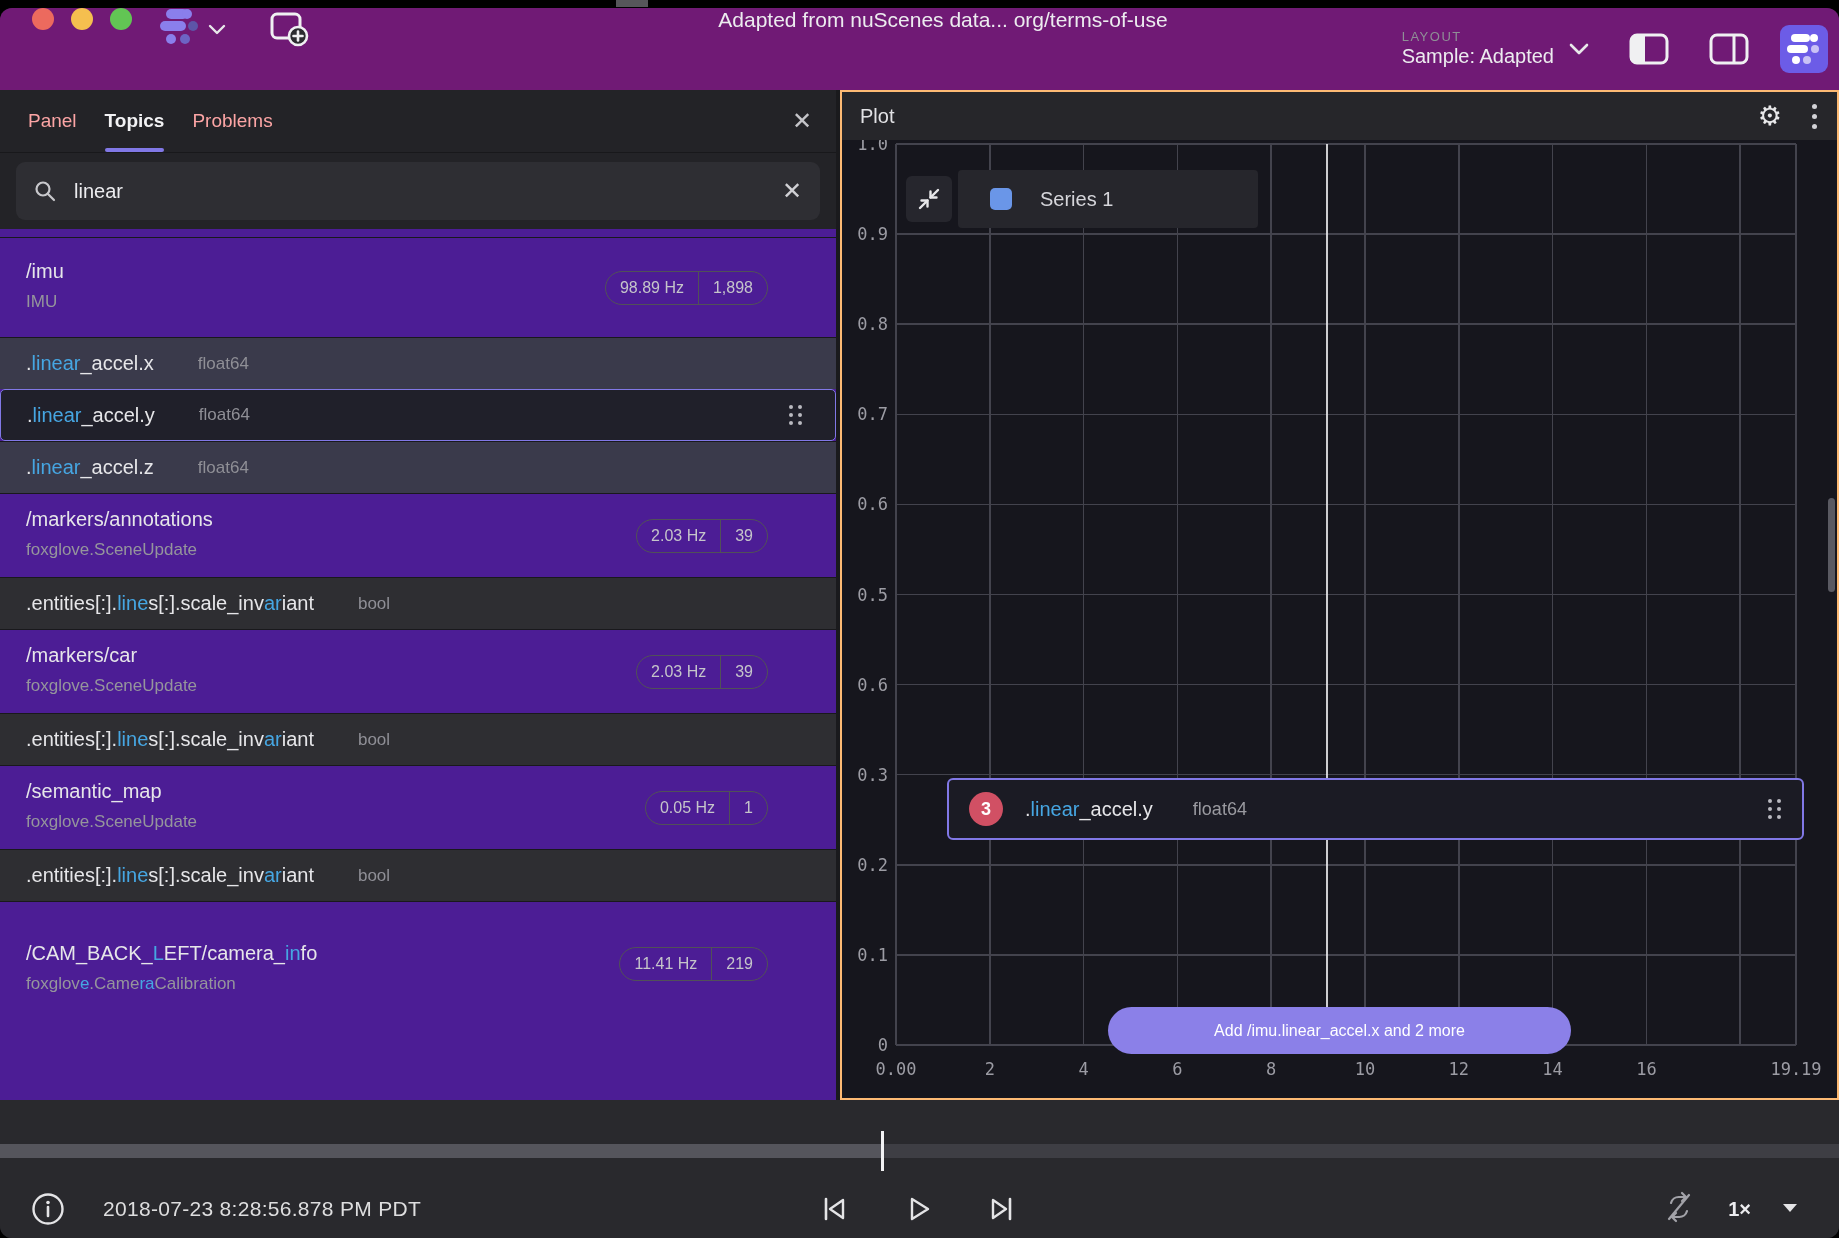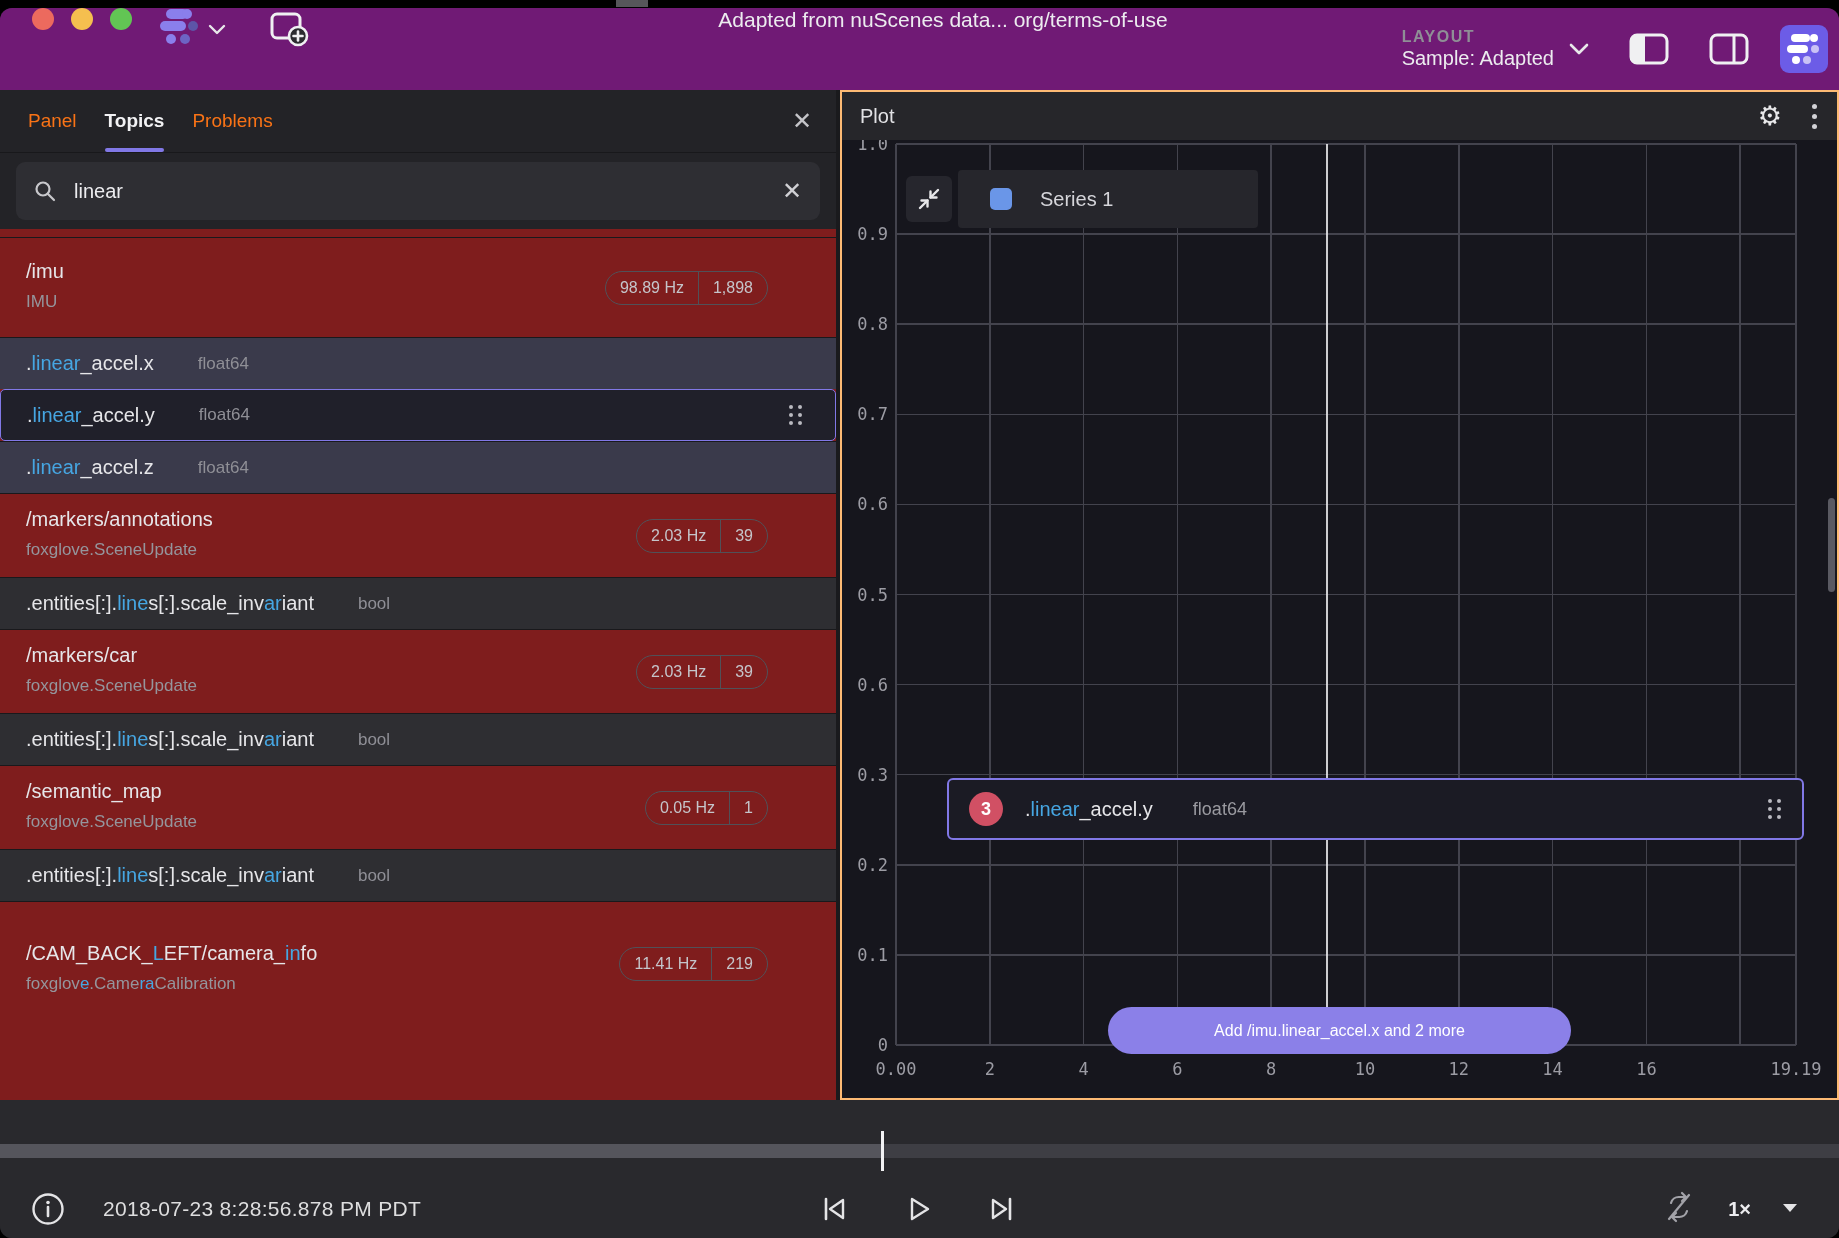--- a/index.html
+++ b/index.html
@@ -12,44 +12,44 @@
   
   .topbar{position:relative;height:82px;background:#701a75;display:flex;align-items:flex-start;}
   .traffic{display:flex;gap:17px;margin-left:32px;}
   .light{width:22px;height:22px;border-radius:50%;}
   .logo-wrap{display:flex;align-items:center;margin-left:28px;gap:6px;}
   .fox-chevron svg, .layout-chevron svg{display:block;}
   .addpanel{margin-left:42px;display:flex;align-items:center;}
   .tb-title{position:absolute;left:943px;transform:translateX(-50%);font-size:21px;color:#ececef;white-space:nowrap;}
   .tb-right{position:absolute;right:0;top:0;height:82px;display:flex;align-items:center;}
   .layout-block{display:flex;flex-direction:column;line-height:1.15;margin-right:14px;}
-  .layout-label{font-size:16px;letter-spacing:1.5px;color:#8f8f96;font-weight:700;}
+  .layout-label{font-size:13px;letter-spacing:1.5px;color:#8f8f96;font-weight:400;}
   .layout-value{font-size:20px;color:#ececef;}
   .sb-icon{margin-left:38px;display:flex;align-items:center;}
   .avatar{width:48px;height:48px;border-radius:9px;background:#6c5ce7;margin-left:30px;margin-right:11px;
     display:flex;align-items:center;justify-content:center;}
 
   
   .main{display:flex;height:1010px;}
   .left-panel{width:836px;display:flex;flex-direction:column;background:#232327;}
   .gapcol{width:4px;background:#1a1a1d;}
   
   .tabbar{position:relative;height:62px;display:flex;align-items:stretch;border-bottom:1px solid #18181b;}
-  .tab{display:flex;align-items:center;margin-left:28px;font-size:19px;color:#f97316;position:relative;cursor:default;}
+  .tab{display:flex;align-items:center;margin-left:28px;font-size:19px;color:#fca5a5;position:relative;cursor:default;}
   .tab.active{color:#f2f2f4;font-weight:700;}
   .tab.active::after{content:"";position:absolute;left:0;right:0;bottom:0;height:4px;background:#8178e6;border-radius:2px;}
   .tab-close{position:absolute;right:24px;top:0;bottom:0;display:flex;align-items:center;font-size:24px;color:#c4c4c8;}
   
   .searchwrap{height:76px;display:flex;align-items:center;padding:0 16px;}
   .searchbox{flex:1;height:58px;background:#2e2e33;border-radius:9px;display:flex;align-items:center;padding:0 18px;}
   .searchbox input{flex:1;background:transparent;border:none;outline:none;color:#ececef;font-size:20px;
     font-family:"Liberation Sans",sans-serif;margin-left:16px;}
   .search-clear{font-size:24px;color:#d0d0d4;}
   
-  .topic-list{flex:1;overflow:hidden;background:#7f1d1d;padding-top:8px;}
+  .topic-list{flex:1;overflow:hidden;background:#4c1d95;padding-top:8px;}
   .row{position:relative;border-top:1px solid #19191c;box-sizing:border-box;}
   .row.topic{height:84px;padding:14px 0 0 26px;}
   .row.topic.tall{height:100px;padding-top:22px;}
   .row.topic.clip{height:152px;padding-top:40px;}
   .row .t-title{font-size:20px;color:#e6e6e9;}
   .row .t-sub{font-size:17px;color:#95959c;margin-top:9px;}
   .badge{position:absolute;right:68px;top:50%;transform:translateY(-50%);display:flex;align-items:center;
     border:1.5px solid #515158;border-radius:999px;overflow:hidden;color:#c5c5ca;font-size:16px;}
   .badge span{padding:7px 14px;}
   .badge span + span{border-left:1.5px solid #515158;}

